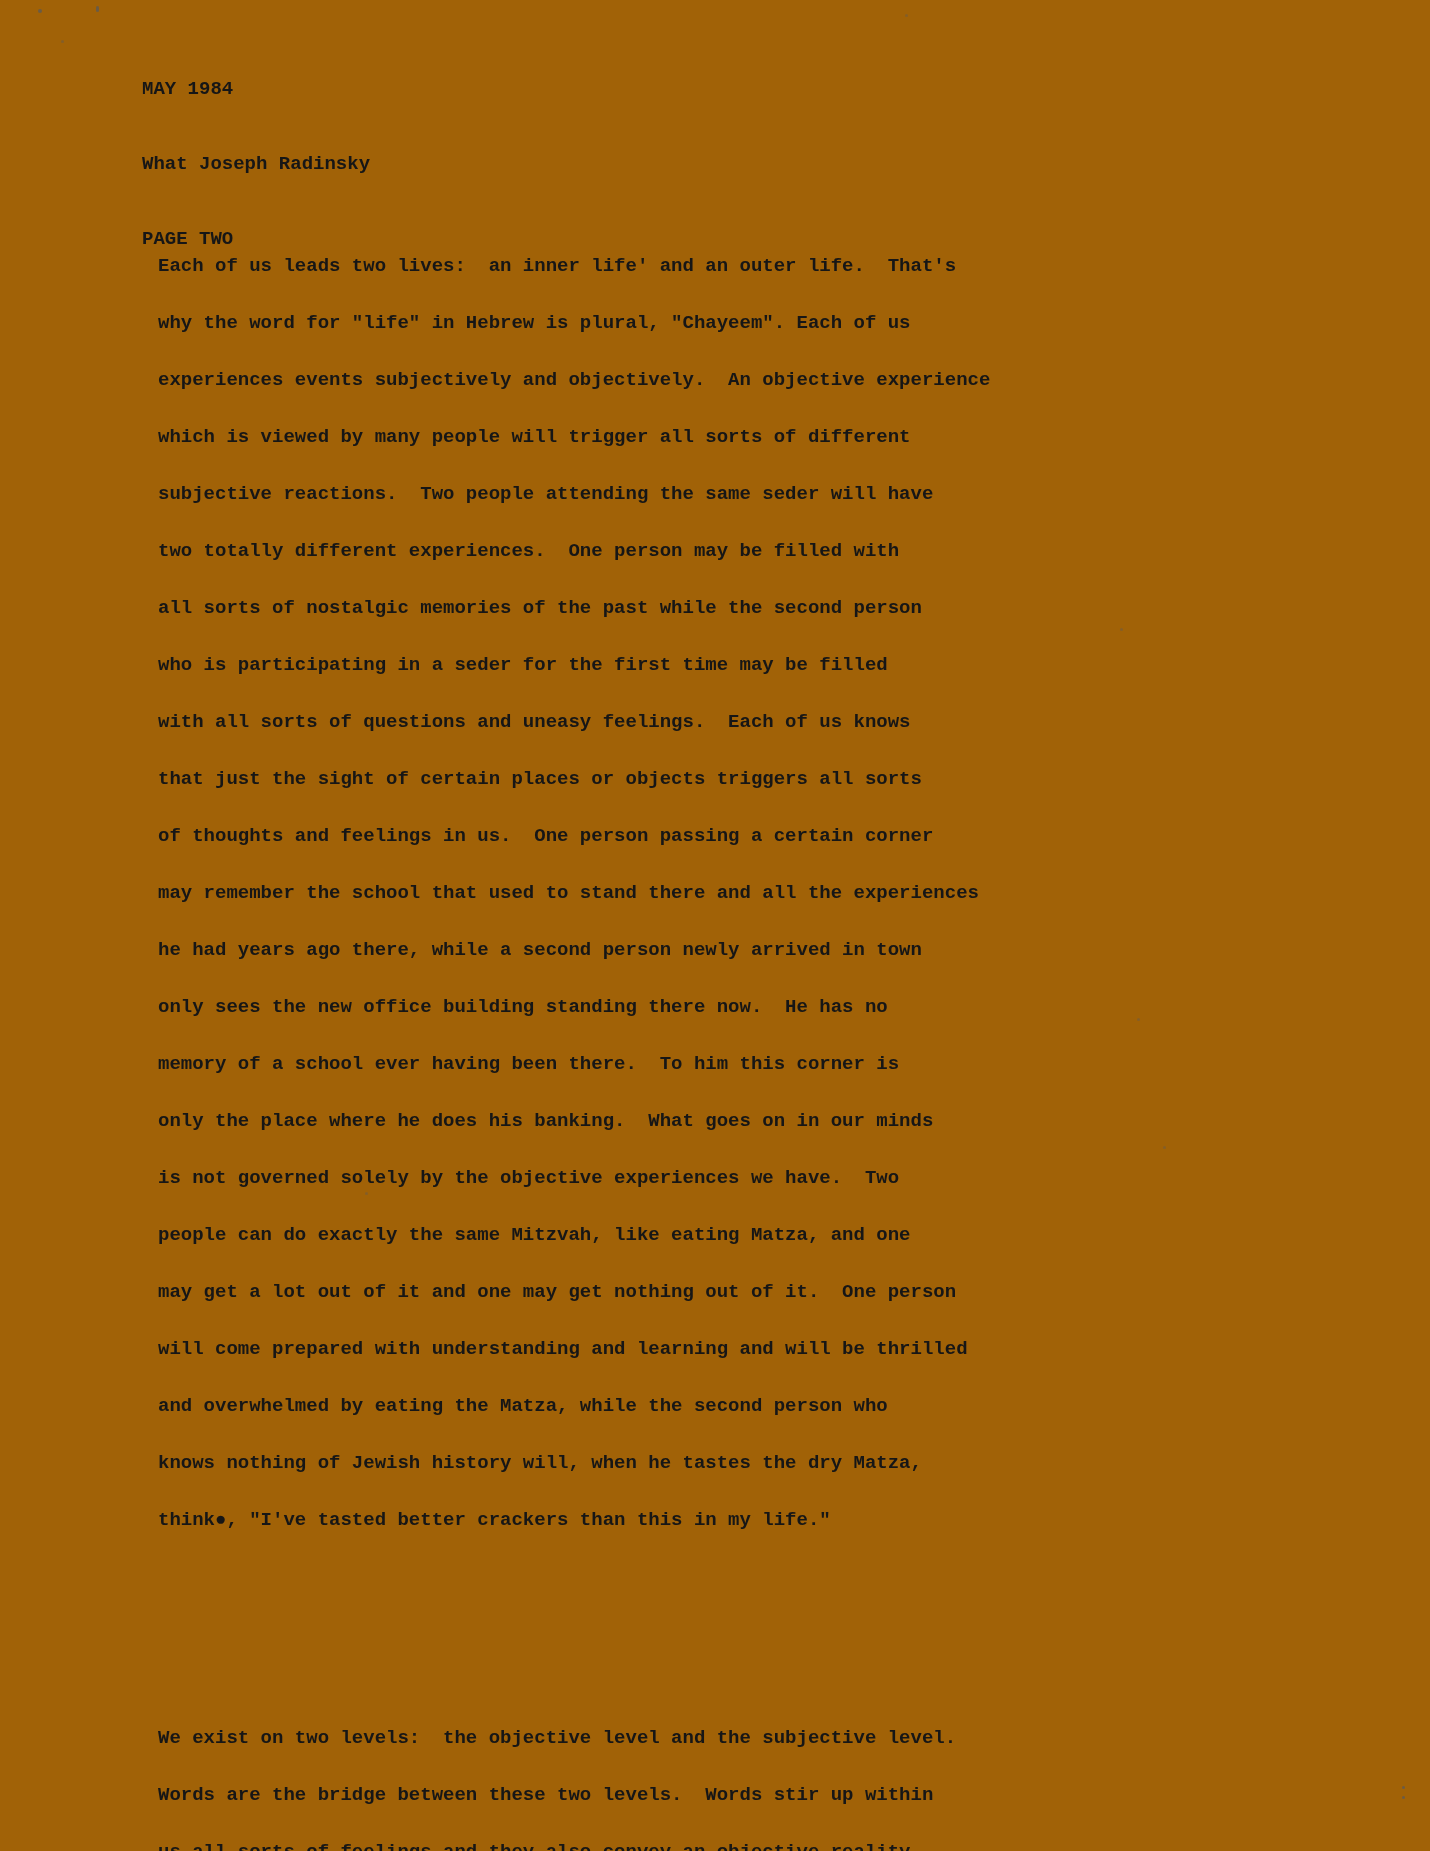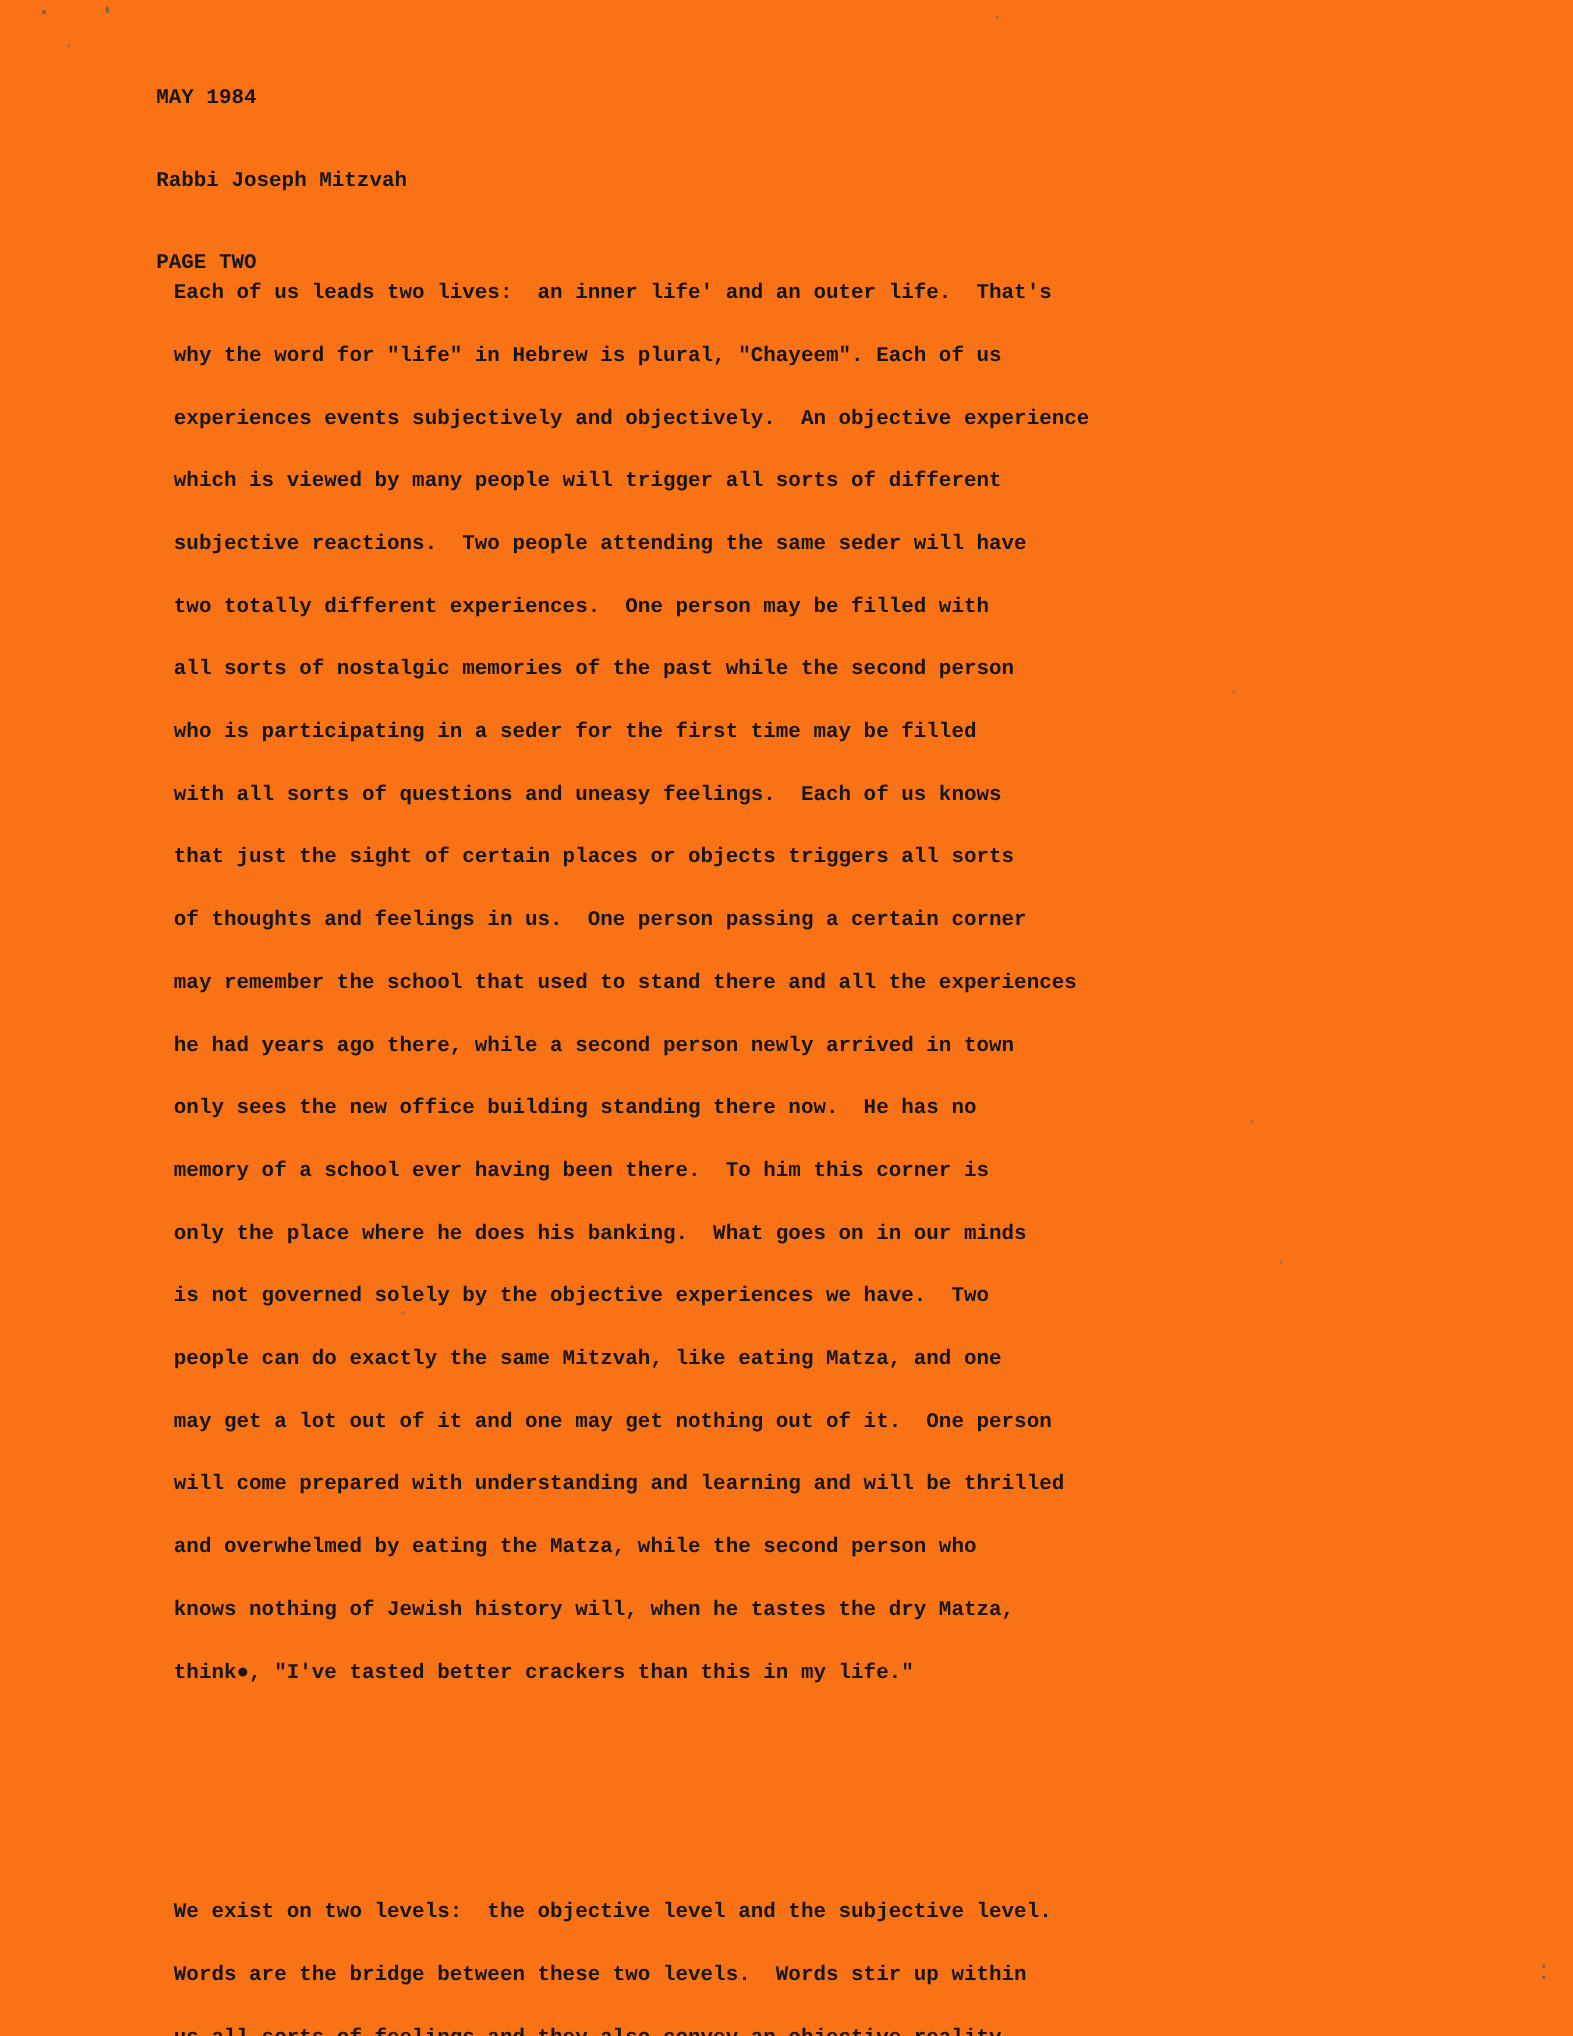--- a/index.html
+++ b/index.html
@@ -4,21 +4,21 @@
 <style>
   html, body {
     margin: 0;
     padding: 0;
     background: #ffffff;
   }
   .page {
     position: relative;
     width: 1430px;
     height: 1851px;
-    background: #f97316;
+    background: #a16207;
     overflow: hidden;
     font-family: "Liberation Mono", "DejaVu Sans Mono", monospace;
     color: #161616;
     font-weight: 600;
   }
   .doc-header {
     position: absolute;
     left: 142px;
     top: 27px;
     font-size: 19px;
@@ -43,21 +43,21 @@
   }
   .speck.faint { opacity: 0.4; }
 </style>
 </head>
 <body>
 
 <div class="page">
 
   <div class="doc-header">
     <div>MAY 1984</div>
-    <div>Rabbi Joseph Mitzvah</div>
+    <div>What Joseph Radinsky</div>
     <div>PAGE TWO</div>
   </div>
 
   <div class="doc-body">
     <div class="para">Each of us leads two lives:  an inner life' and an outer life.  That's
 why the word for "life" in Hebrew is plural, "Chayeem". Each of us
 experiences events subjectively and objectively.  An objective experience
 which is viewed by many people will trigger all sorts of different
 subjective reactions.  Two people attending the same seder will have
 two totally different experiences.  One person may be filled with

